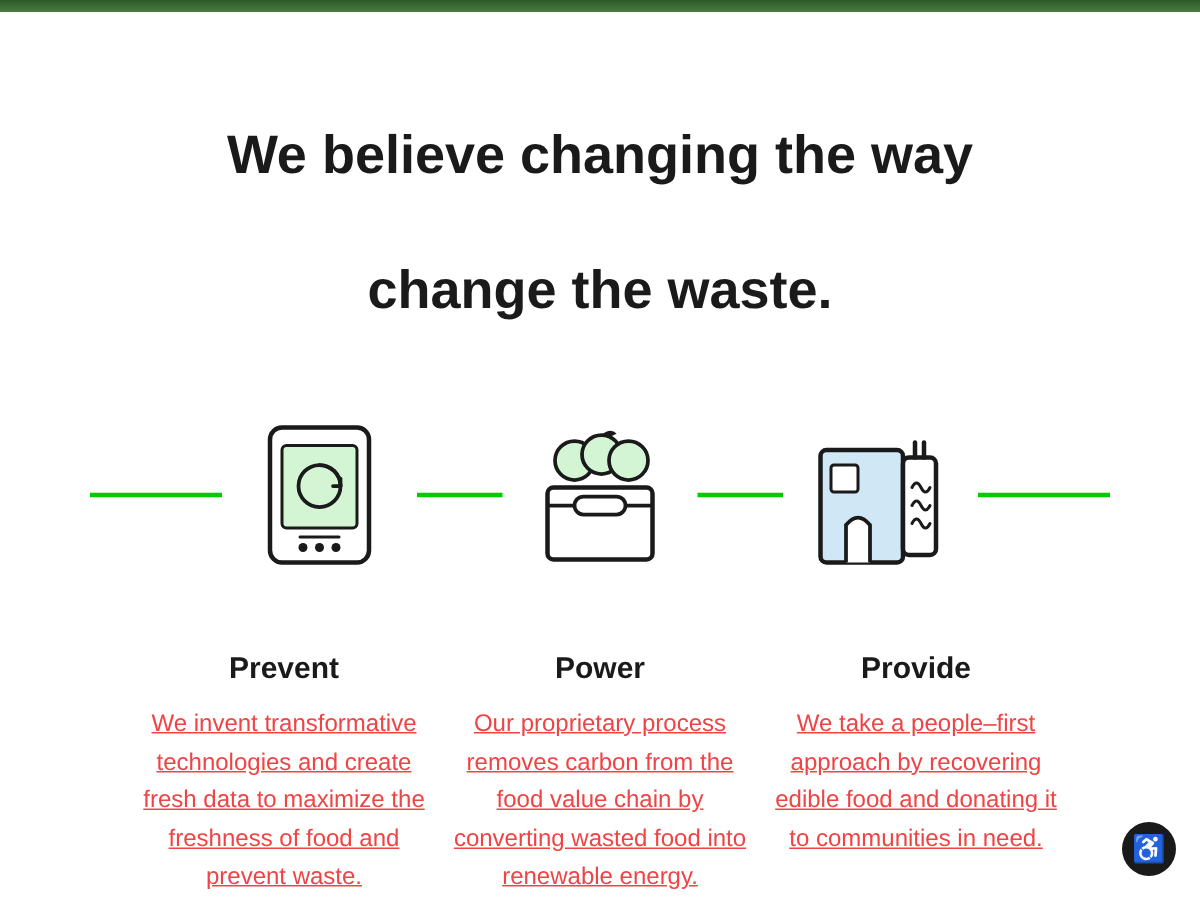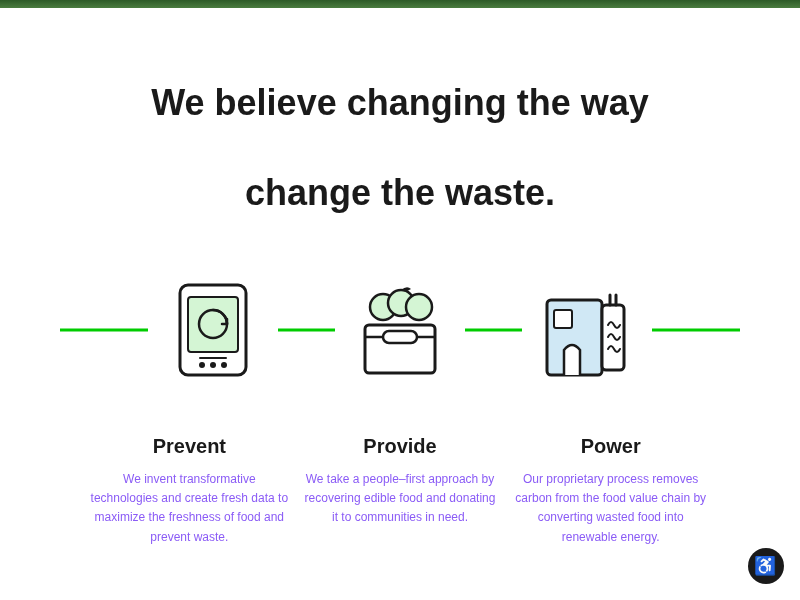--- a/index.html
+++ b/index.html
@@ -69,23 +69,24 @@
     }
     .column-title {
       font-family: 'Arial', sans-serif;
       font-weight: 800;
       font-size: 20px;
       color: #1a1a1a;
       margin-bottom: 12px;
     }
     .column-text {
       font-family: 'Arial', sans-serif;
-      font-size: 12px;
-      color: #8b5cf6;
+      font-size: 16px;
+      color: #ef4444;
       line-height: 1.6;
+      text-decoration: underline;
     }
     .accessibility-btn {
       position: fixed;
       bottom: 16px;
       right: 16px;
       width: 36px;
       height: 36px;
       background: #1a1a1a;
       border-radius: 50%;
       display: flex;
@@ -180,26 +181,26 @@
     </div>
 
   </div>
 
   <div class="columns-row">
     <div class="column">
       <div class="column-title">Prevent</div>
       <div class="column-text">We invent transformative technologies and create fresh data to maximize the freshness of food and prevent waste.</div>
     </div>
     <div class="column">
+      <div class="column-title">Power</div>
+      <div class="column-text">Our proprietary process removes carbon from the food value chain by converting wasted food into renewable energy.</div>
+    </div>
+    <div class="column">
       <div class="column-title">Provide</div>
       <div class="column-text">We take a people–first approach by recovering edible food and donating it to communities in need.</div>
-    </div>
-    <div class="column">
-      <div class="column-title">Power</div>
-      <div class="column-text">Our proprietary process removes carbon from the food value chain by converting wasted food into renewable energy.</div>
     </div>
   </div>
 
 </div>
 
 <div class="accessibility-btn">
   <span class="accessibility-icon">♿</span>
 </div>
 
 </body></html>

